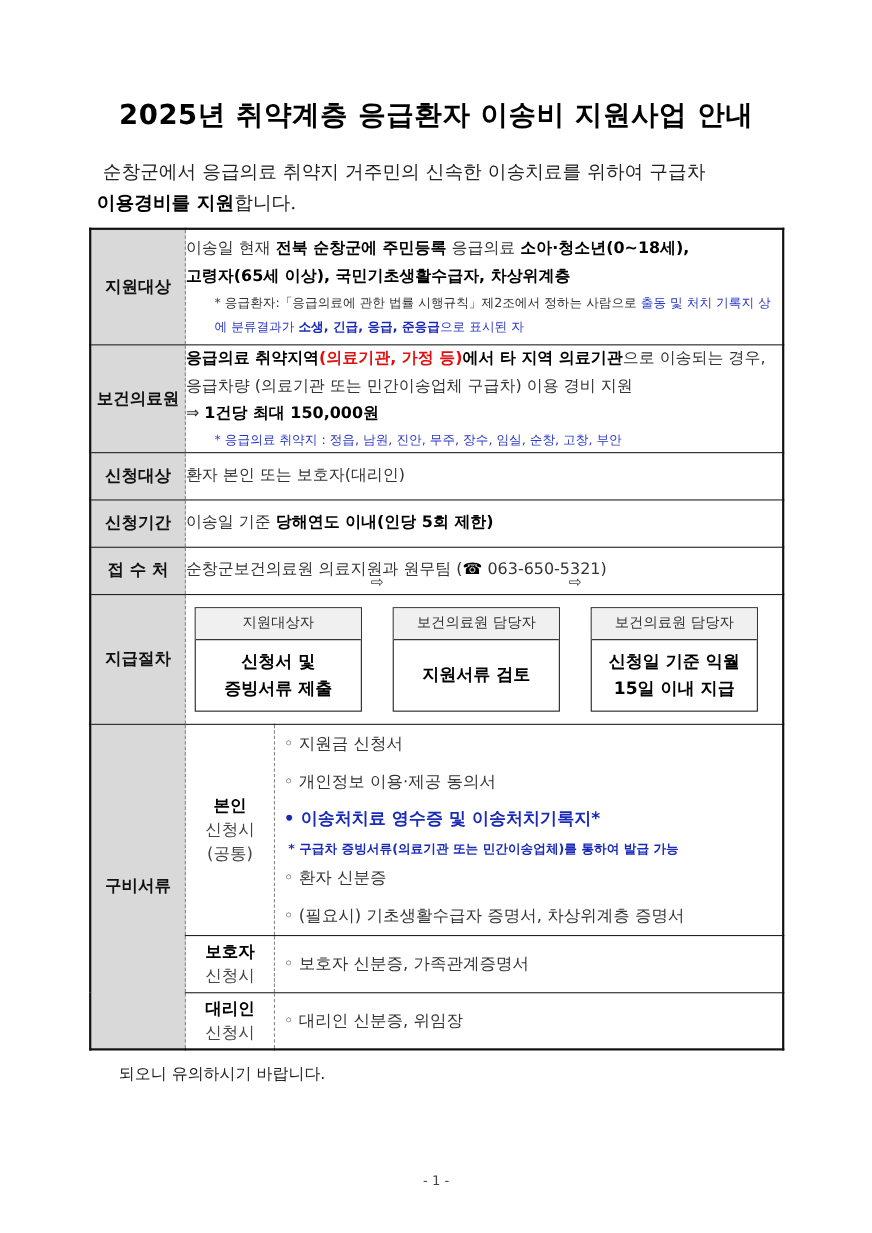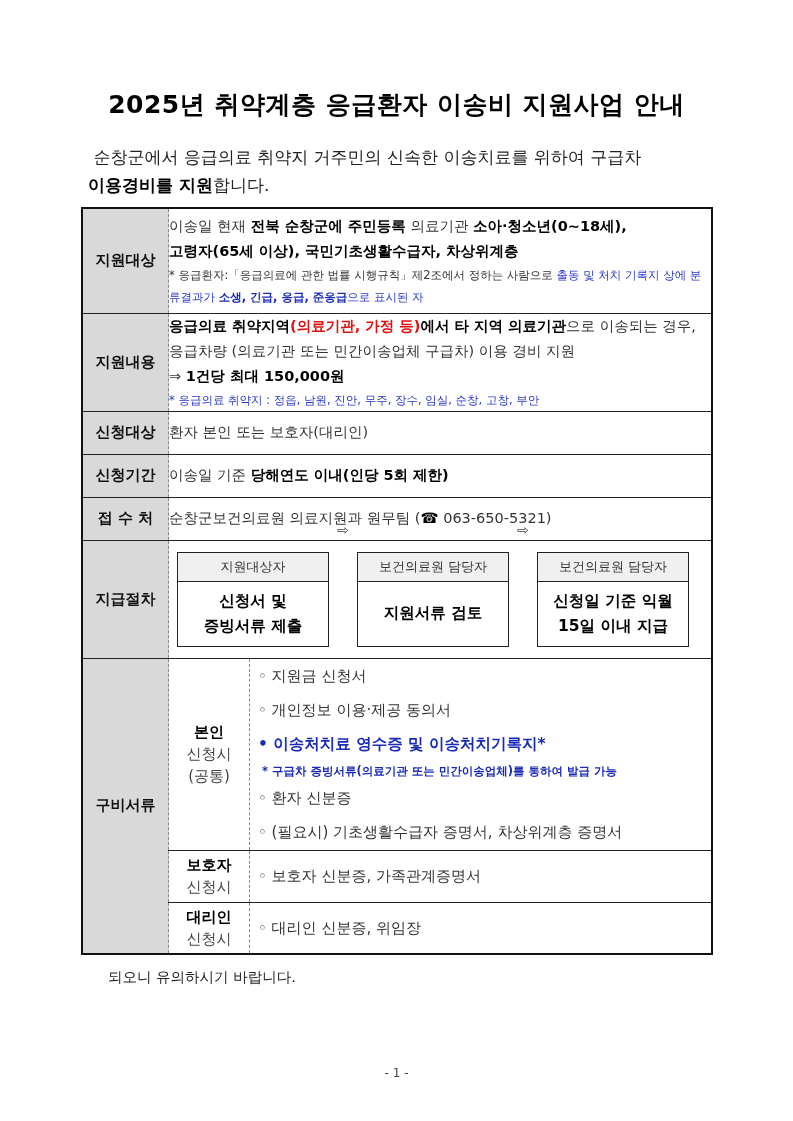--- a/index.html
+++ b/index.html
@@ -7,21 +7,21 @@
   .title { position:absolute; left:0; top:88px; width:793px; text-align:center; font-size:25px; font-weight:bold; letter-spacing:0.5px; color:#000; }
   .intro { position:absolute; left:88px; top:143px; width:625px; font-size:17px; line-height:28px; color:#222; font-family:"DejaVu Serif", serif; }
   .intro b { font-family:"DejaVu Sans", sans-serif; color:#000; }
   table.main { position:absolute; left:81px; top:207px; width:632px; border-collapse:collapse; border:2px solid #111; }
   table.main td { border-top:1.5px solid #222; border-bottom:1.5px solid #222; vertical-align:middle; padding:0; }
   td.label { width:85px; background:#d9d9d9; text-align:center; font-weight:bold; font-size:15px; border-right:1px dashed #888; color:#111;margin-top:47px; }
   td.content { padding:4px 8px 4px 8px; font-size:14.5px; line-height:25px; color:#333; }
   .b { font-weight:bold; color:#000; }
   .red { color:#e01010; }
   .blue { color:#1a2ab8; }
-  .note { font-size:11.5px; line-height:22px; color:#333; }
+  .note { font-size:11.5px; line-height:22px; color:#333;padding-left:26px; }
   .note .blue { color:#2a37c8; }
   .flow { display:flex; padding:6px 0 6px 8px; }
   .fbox { width:150px; border:1.5px solid #222; }
   .fbox .fh { height:28px; line-height:28px; background:#f0f0f0; border-bottom:1.5px solid #222; text-align:center; font-size:13px; color:#333; }
   .fbox .fb { height:64px; display:flex; align-items:center; justify-content:center; text-align:center; font-weight:bold; font-size:15.5px; line-height:25px; color:#000; }
   .arrow { width:28px; text-align:center; font-size:14px; color:#444; margin-top:-30px; }
   td.sublabel { width:80px; text-align:center; font-size:15px; line-height:22px; border-right:1px dashed #888; border-left:0; color:#444; }
   td.sublabel .sb { font-weight:bold; color:#000; }
   .item { font-size:15px; line-height:34px; color:#333; padding-left:8px; }
   .item.hl { color:#1a2ab8; font-weight:bold; font-size:15.5px; }
@@ -40,31 +40,31 @@
   <b>이용경비를 지원</b><span>합니다.</span>
 </div>
 
 <table class="main">
 
   <tbody>
       <tr style="height:105px;">
     <td class="label">지원대상</td>
     <td class="content" colspan="2">
       <div>
-        <span>이송일 현재 </span><span class="b">전북 순창군에 주민등록</span><span> 의료기관 </span><span class="b">소아·청소년(0~18세),</span>
+        <span>이송일 현재 </span><span class="b">전북 순창군에 주민등록</span><span> 응급의료 </span><span class="b">소아·청소년(0~18세),</span>
       </div>
       <div class="b">고령자(65세 이상), 국민기초생활수급자, 차상위계층</div>
       <div class="note">
         <span>* 응급환자:「응급의료에 관한 법률 시행규칙」제2조에서 정하는 사람으로 </span><span class="blue">출동 및 처치 기록지 상에 분류결과가 </span><span class="blue b" style="color:#1a2ab8">소생, 긴급, 응급, 준응급</span><span class="blue">으로 표시된 자</span>
       </div>
     </td>
   </tr>
 
   <tr style="height:98px;">
-    <td class="label">지원내용</td>
+    <td class="label">보건의료원</td>
     <td class="content" colspan="2">
       <div>
         <span class="b">응급의료 취약지역</span><span class="b red" style="color:#e01010">(의료기관, 가정 등)</span><span class="b">에서 타 지역 의료기관</span><span>으로 이송되는 경우,</span>
       </div>
       <div>응급차량 (의료기관 또는 민간이송업체 구급차) 이용 경비 지원</div>
       <div>
         <span>⇒ </span><span class="b">1건당 최대 150,000원</span>
       </div>
       <div class="note blue" style="color:#2a37c8">* 응급의료 취약지 : 정읍, 남원, 진안, 무주, 장수, 임실, 순창, 고창, 부안</div>
     </td>

